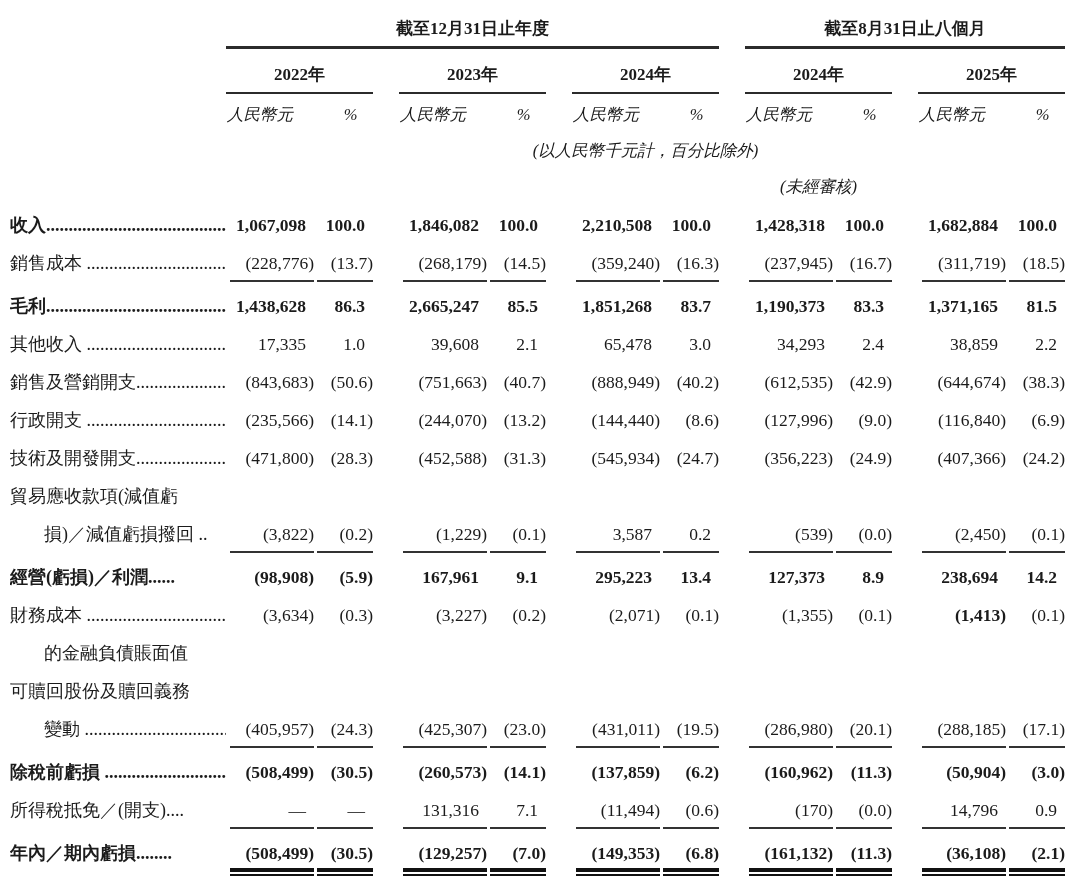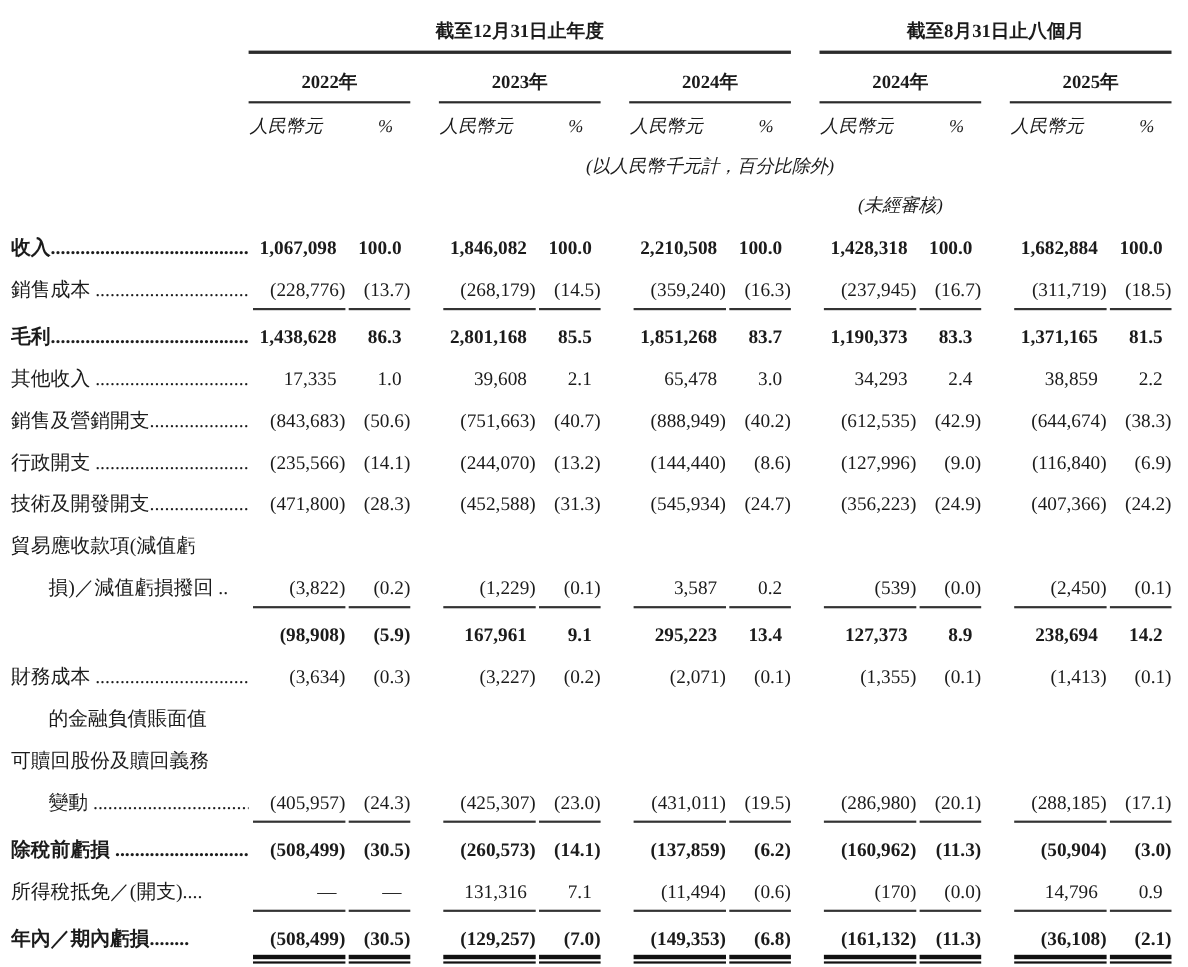--- a/index.html
+++ b/index.html
@@ -141,21 +141,21 @@
         <div class="num pct" style="grid-column: 12;"><span class="v">(16.7)</span></div>
         <div class="num val" style="grid-column: 14;"><span class="v">(311,719)</span></div>
         <div class="num pct" style="grid-column: 15;"><span class="v">(18.5)</span></div>
       </div>
       <div class="grid row bold">
         <div class="label">
           <div class="lab-line">毛利...........................................</div>
         </div>
         <div class="num val" style="grid-column: 2;"><span class="v np">1,438,628</span></div>
         <div class="num pct" style="grid-column: 3;"><span class="v np">86.3</span></div>
-        <div class="num val" style="grid-column: 5;"><span class="v np">2,801,168</span></div>
+        <div class="num val" style="grid-column: 5;"><span class="v np">2,665,247</span></div>
         <div class="num pct" style="grid-column: 6;"><span class="v np">85.5</span></div>
         <div class="num val" style="grid-column: 8;"><span class="v np">1,851,268</span></div>
         <div class="num pct" style="grid-column: 9;"><span class="v np">83.7</span></div>
         <div class="num val" style="grid-column: 11;"><span class="v np">1,190,373</span></div>
         <div class="num pct" style="grid-column: 12;"><span class="v np">83.3</span></div>
         <div class="num val" style="grid-column: 14;"><span class="v np">1,371,165</span></div>
         <div class="num pct" style="grid-column: 15;"><span class="v np">81.5</span></div>
       </div>
       <div class="grid row">
         <div class="label">
@@ -227,20 +227,23 @@
         <div class="num val" style="grid-column: 5;"><span class="v">(1,229)</span></div>
         <div class="num pct" style="grid-column: 6;"><span class="v">(0.1)</span></div>
         <div class="num val" style="grid-column: 8;"><span class="v np">3,587</span></div>
         <div class="num pct" style="grid-column: 9;"><span class="v np">0.2</span></div>
         <div class="num val" style="grid-column: 11;"><span class="v">(539)</span></div>
         <div class="num pct" style="grid-column: 12;"><span class="v">(0.0)</span></div>
         <div class="num val" style="grid-column: 14;"><span class="v">(2,450)</span></div>
         <div class="num pct" style="grid-column: 15;"><span class="v">(0.1)</span></div>
       </div>
       <div class="grid row bold">
+        <div class="label">
+          <div class="lab-line">經營(虧損)／利潤......</div>
+        </div>
         <div class="num val" style="grid-column: 2;"><span class="v">(98,908)</span></div>
         <div class="num pct" style="grid-column: 3;"><span class="v">(5.9)</span></div>
         <div class="num val" style="grid-column: 5;"><span class="v np">167,961</span></div>
         <div class="num pct" style="grid-column: 6;"><span class="v np">9.1</span></div>
         <div class="num val" style="grid-column: 8;"><span class="v np">295,223</span></div>
         <div class="num pct" style="grid-column: 9;"><span class="v np">13.4</span></div>
         <div class="num val" style="grid-column: 11;"><span class="v np">127,373</span></div>
         <div class="num pct" style="grid-column: 12;"><span class="v np">8.9</span></div>
         <div class="num val" style="grid-column: 14;"><span class="v np">238,694</span></div>
         <div class="num pct" style="grid-column: 15;"><span class="v np">14.2</span></div>
@@ -250,21 +253,21 @@
           <div class="lab-line">財務成本 ......................................</div>
         </div>
         <div class="num val" style="grid-column: 2;"><span class="v">(3,634)</span></div>
         <div class="num pct" style="grid-column: 3;"><span class="v">(0.3)</span></div>
         <div class="num val" style="grid-column: 5;"><span class="v">(3,227)</span></div>
         <div class="num pct" style="grid-column: 6;"><span class="v">(0.2)</span></div>
         <div class="num val" style="grid-column: 8;"><span class="v">(2,071)</span></div>
         <div class="num pct" style="grid-column: 9;"><span class="v">(0.1)</span></div>
         <div class="num val" style="grid-column: 11;"><span class="v">(1,355)</span></div>
         <div class="num pct" style="grid-column: 12;"><span class="v">(0.1)</span></div>
-        <div class="num val" style="grid-column: 14;"><span class="v">(1,413)</span></div>
+        <div class="num val" style="grid-column: 14; font-weight: bold;"><span class="v">(1,413)</span></div>
         <div class="num pct" style="grid-column: 15;"><span class="v">(0.1)</span></div>
       </div>
       <div class="grid row rule-single">
         <div class="label">
           <div class="lab-line indent">的金融負債賬面值</div>
           <div class="lab-line">可贖回股份及贖回義務</div>
           <div class="lab-line indent">變動 .......................................</div>
         </div>
         <div class="num val" style="grid-column: 2;"><span class="v">(405,957)</span></div>
         <div class="num pct" style="grid-column: 3;"><span class="v">(24.3)</span></div>

